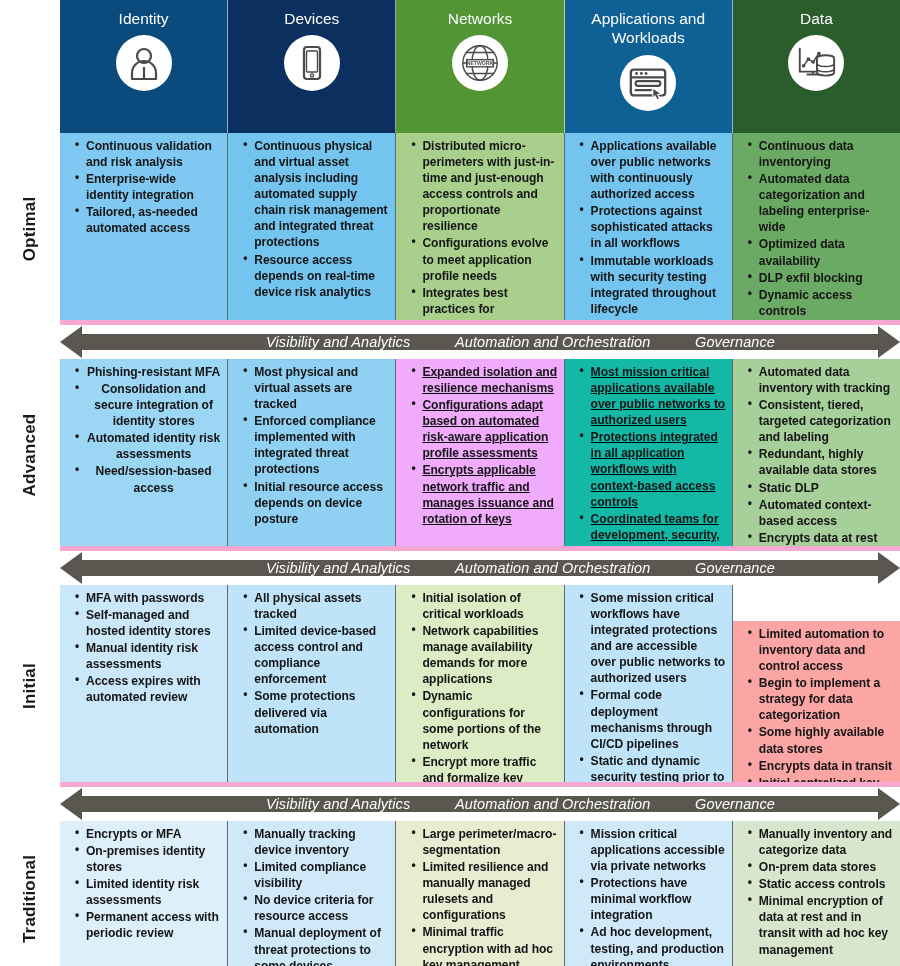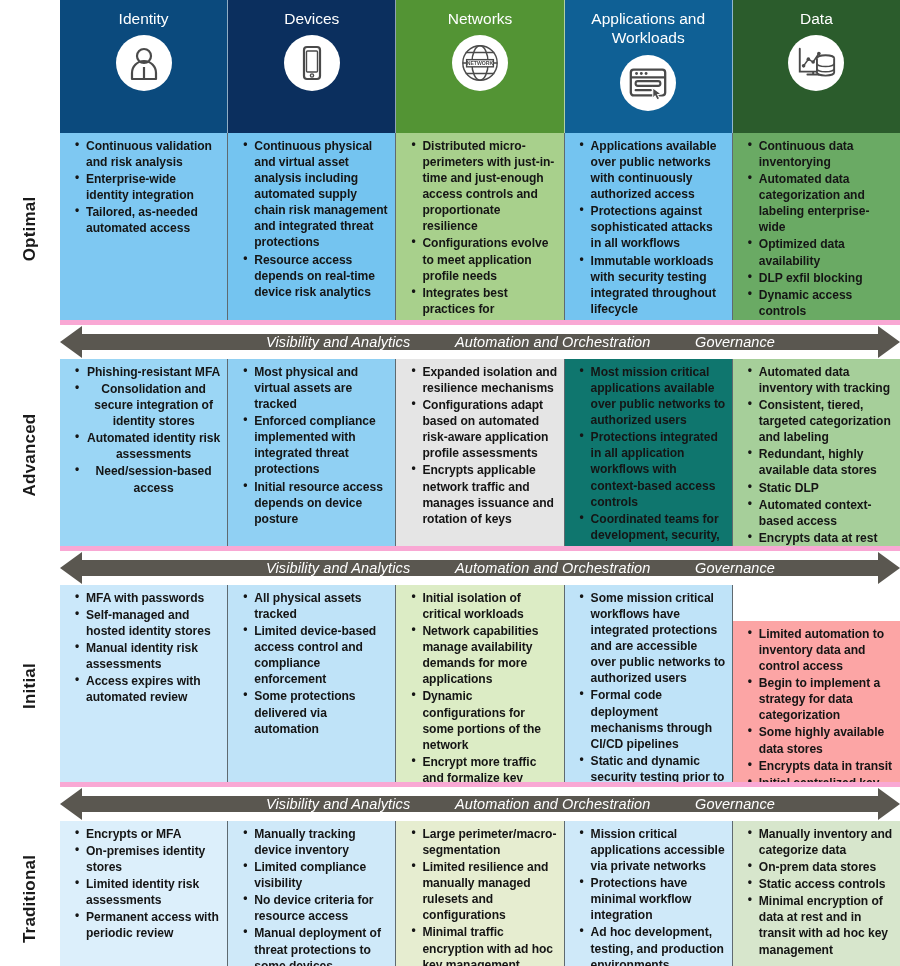--- a/index.html
+++ b/index.html
@@ -298,28 +298,28 @@
             <li>Need/session-based access</li>
           </ul>
         </div>
         <div class="cell" style="background: rgb(144, 208, 243);">
           <ul>
             <li>Most physical and virtual assets are tracked</li>
             <li>Enforced compliance implemented with integrated threat protections</li>
             <li>Initial resource access depends on device posture</li>
           </ul>
         </div>
-        <div class="cell" style="background: #e5e5e5;">
+        <div class="cell" style="background: #f0abfc; text-decoration: underline;">
           <ul>
             <li>Expanded isolation and resilience mechanisms</li>
             <li>Configurations adapt based on automated risk-aware application profile assessments</li>
             <li>Encrypts applicable network traffic and manages issuance and rotation of keys</li>
           </ul>
         </div>
-        <div class="cell" style="background: #0f766e;">
+        <div class="cell" style="background: #14b8a6; text-decoration: underline;">
           <ul>
             <li>Most mission critical applications available over public networks to authorized users</li>
             <li>Protections integrated in all application workflows with context-based access controls</li>
             <li>Coordinated teams for development, security, and operations</li>
           </ul>
         </div>
         <div class="cell" style="background: rgb(166, 207, 154);">
           <ul>
             <li>Automated data inventory with tracking</li>
             <li>Consistent, tiered, targeted categorization and labeling</li>

